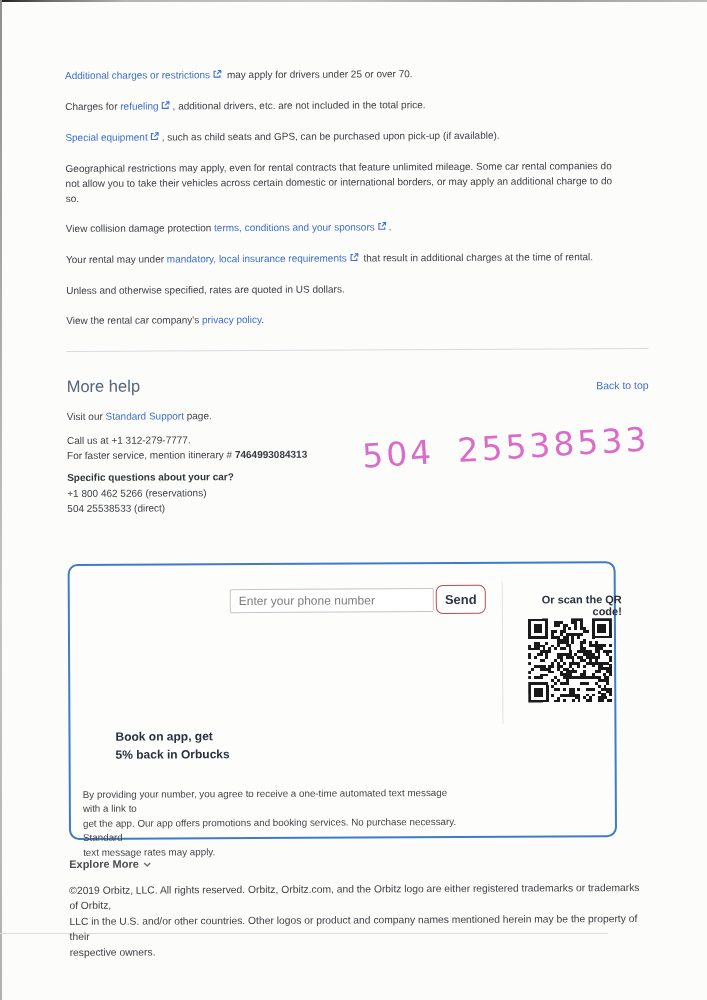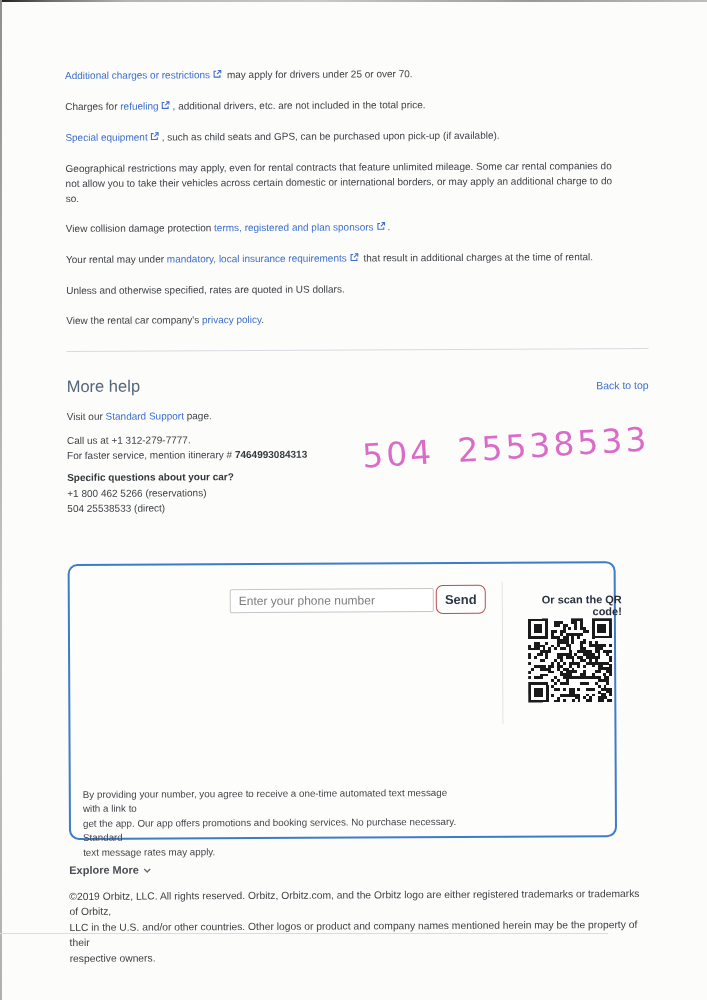--- a/index.html
+++ b/index.html
@@ -65,21 +65,21 @@
     font-size:11px;font-weight:bold;color:#28303e;}
   .qr-wrap{position:absolute;left:458px;top:55px;width:84px;height:84px;}
   .features{position:absolute;left:45px;top:162px;display:flex;}
   .feature{font-size:12px;font-weight:bold;color:#28303e;line-height:18px;white-space:pre-line;}
   .f1{width:146px;}
   .f2{width:88px;margin-left:-12px;}
   .f3{width:70px;margin-left:8px;margin-top:-8px;}
   .fine-print{position:absolute;left:12px;top:222px;width:380px;
     font-size:9.8px;line-height:14.5px;color:#43464a;white-space:pre-line;}
   
-  .explore{margin-top:24px;font-size:11px;font-weight:bold;color:#4a4d52;display:flex;align-items:center;gap:4px;cursor:pointer;width:110px;}
+  .explore{margin-top:18px;font-size:11px;font-weight:bold;color:#4a4d52;display:flex;align-items:center;gap:4px;cursor:pointer;width:110px;}
   .chev{color:#6a6d72;}
   .copyright{margin-top:13px;font-size:10.3px;line-height:15.5px;color:#3e4145;white-space:pre-line;width:580px;}
 </style>
 </head>
 <body>
 
 <div class="sheet">
   <div class="scan-edge-top"></div>
   <div class="scan-edge-left"></div>
   <div class="scan-line"></div>
@@ -103,21 +103,21 @@
     <p class="notice"><a class="lnk">Special equipment</a><span class="ext-icon"><svg width="10" height="10" viewBox="0 0 12 12">
             <path d="M5 2.5H2.5v7h7V7" fill="none" stroke="currentColor" stroke-width="1.3"></path>
             <path d="M7 1.5h3.5V5" fill="none" stroke="currentColor" stroke-width="1.3"></path>
             <path d="M10.5 1.5L6 6" stroke="currentColor" stroke-width="1.3"></path>
           </svg></span><span>, such as child seats and GPS, can be purchased upon pick-up (if available).</span></p>
 
     <p class="notice prewrap">Geographical restrictions may apply, even for rental contracts that feature unlimited mileage. Some car rental companies do
 not allow you to take their vehicles across certain domestic or international borders, or may apply an additional charge to do
 so.</p>
 
-    <p class="notice"><span>View collision damage protection </span><a class="lnk">terms, registered and plan sponsors</a><span class="ext-icon"><svg width="10" height="10" viewBox="0 0 12 12">
+    <p class="notice"><span>View collision damage protection </span><a class="lnk">terms, conditions and your sponsors</a><span class="ext-icon"><svg width="10" height="10" viewBox="0 0 12 12">
             <path d="M5 2.5H2.5v7h7V7" fill="none" stroke="currentColor" stroke-width="1.3"></path>
             <path d="M7 1.5h3.5V5" fill="none" stroke="currentColor" stroke-width="1.3"></path>
             <path d="M10.5 1.5L6 6" stroke="currentColor" stroke-width="1.3"></path>
           </svg></span><span>.</span></p>
 
     <p class="notice"><span>Your rental may under </span><a class="lnk">mandatory, local insurance requirements</a><span class="ext-icon"><svg width="10" height="10" viewBox="0 0 12 12">
             <path d="M5 2.5H2.5v7h7V7" fill="none" stroke="currentColor" stroke-width="1.3"></path>
             <path d="M7 1.5h3.5V5" fill="none" stroke="currentColor" stroke-width="1.3"></path>
             <path d="M10.5 1.5L6 6" stroke="currentColor" stroke-width="1.3"></path>
           </svg></span><span> that result in additional charges at the time of rental.</span></p>
@@ -555,20 +555,22 @@
             <rect x="6" y="27" width="1" height="1"></rect>
             <rect x="0" y="28" width="1" height="1"></rect>
             <rect x="1" y="28" width="1" height="1"></rect>
             <rect x="2" y="28" width="1" height="1"></rect>
             <rect x="3" y="28" width="1" height="1"></rect>
             <rect x="4" y="28" width="1" height="1"></rect>
             <rect x="5" y="28" width="1" height="1"></rect>
             <rect x="6" y="28" width="1" height="1"></rect>
           </svg></div>
       <div class="features">
+        <div class="feature f1">Book on app, get
+5% back in Orbucks</div>
       </div>
       <div class="fine-print">By providing your number, you agree to receive a one-time automated text message with a link to
 get the app. Our app offers promotions and booking services. No purchase necessary. Standard
 text message rates may apply.</div>
     </div>
 
     <div class="explore">
       <span>Explore More</span>
       <span class="chev"><svg width="8" height="6" viewBox="0 0 8 6">
             <path d="M1 1.5l3 3 3-3" fill="none" stroke="currentColor" stroke-width="1.4"></path>

